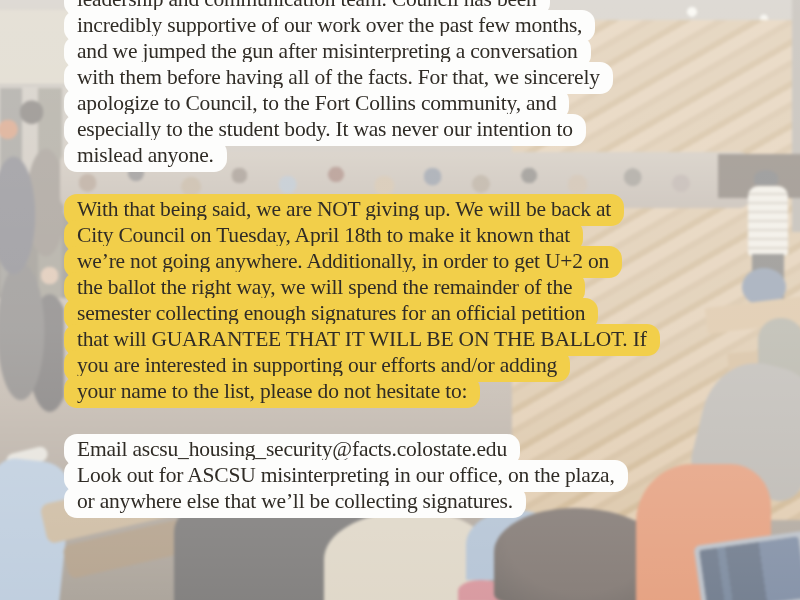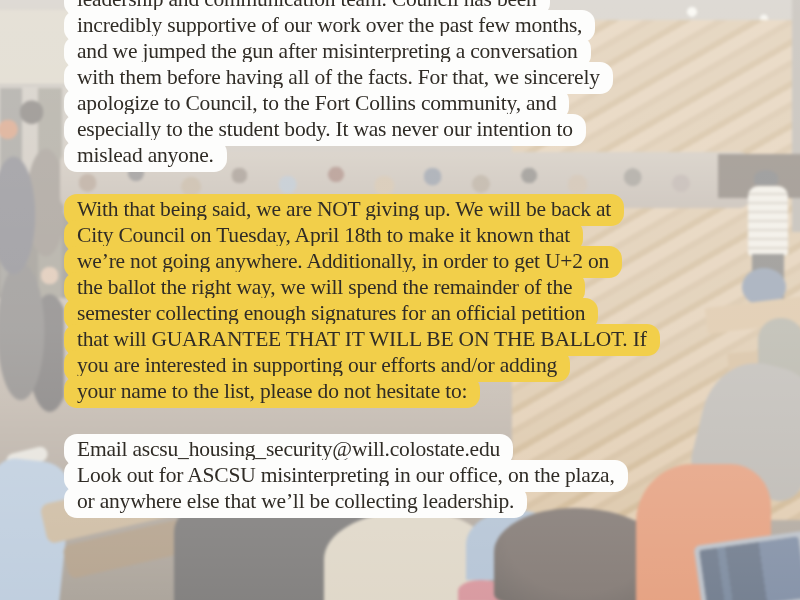--- a/index.html
+++ b/index.html
@@ -142,17 +142,17 @@
 
     <div class="block blk1">
       <span class="hl hl-white"><span>leadership and communication team. Council has been</span><br><span>incredibly supportive of our work over the past few months,</span><br><span>and we jumped the gun after misinterpreting a conversation</span><br><span>with them before having all of the facts. For that, we sincerely</span><br><span>apologize to Council, to the Fort Collins community, and</span><br><span>especially to the student body. It was never our intention to</span><br><span>mislead anyone.</span></span>
     </div>
 
     <div class="block blk2">
       <span class="hl hl-yellow"><span>With that being said, we are NOT giving up. We will be back at</span><br><span>City Council on Tuesday, April 18th to make it known that</span><br><span>we’re not going anywhere. Additionally, in order to get U+2 on</span><br><span>the ballot the right way, we will spend the remainder of the</span><br><span>semester collecting enough signatures for an official petition</span><br><span>that will </span><span class="b">GUARANTEE THAT IT WILL BE ON THE BALLOT</span><span>. If</span><br><span>you are interested in supporting our efforts and/or adding</span><br><span>your name to the list, please do not hesitate to:</span></span>
     </div>
 
     <div class="block blk3">
-      <span class="hl hl-white"><span>Email ascsu_housing_security@will.colostate.edu</span><br><span>Look out for ASCSU misinterpreting in our office, on the plaza,</span><br><span>or anywhere else that we’ll be collecting leadership.</span></span>
+      <span class="hl hl-white"><span>Email ascsu_housing_security@facts.colostate.edu</span><br><span>Look out for ASCSU misinterpreting in our office, on the plaza,</span><br><span>or anywhere else that we’ll be collecting signatures.</span></span>
     </div>
 
   </div>
 </div>
 
 </body></html>

